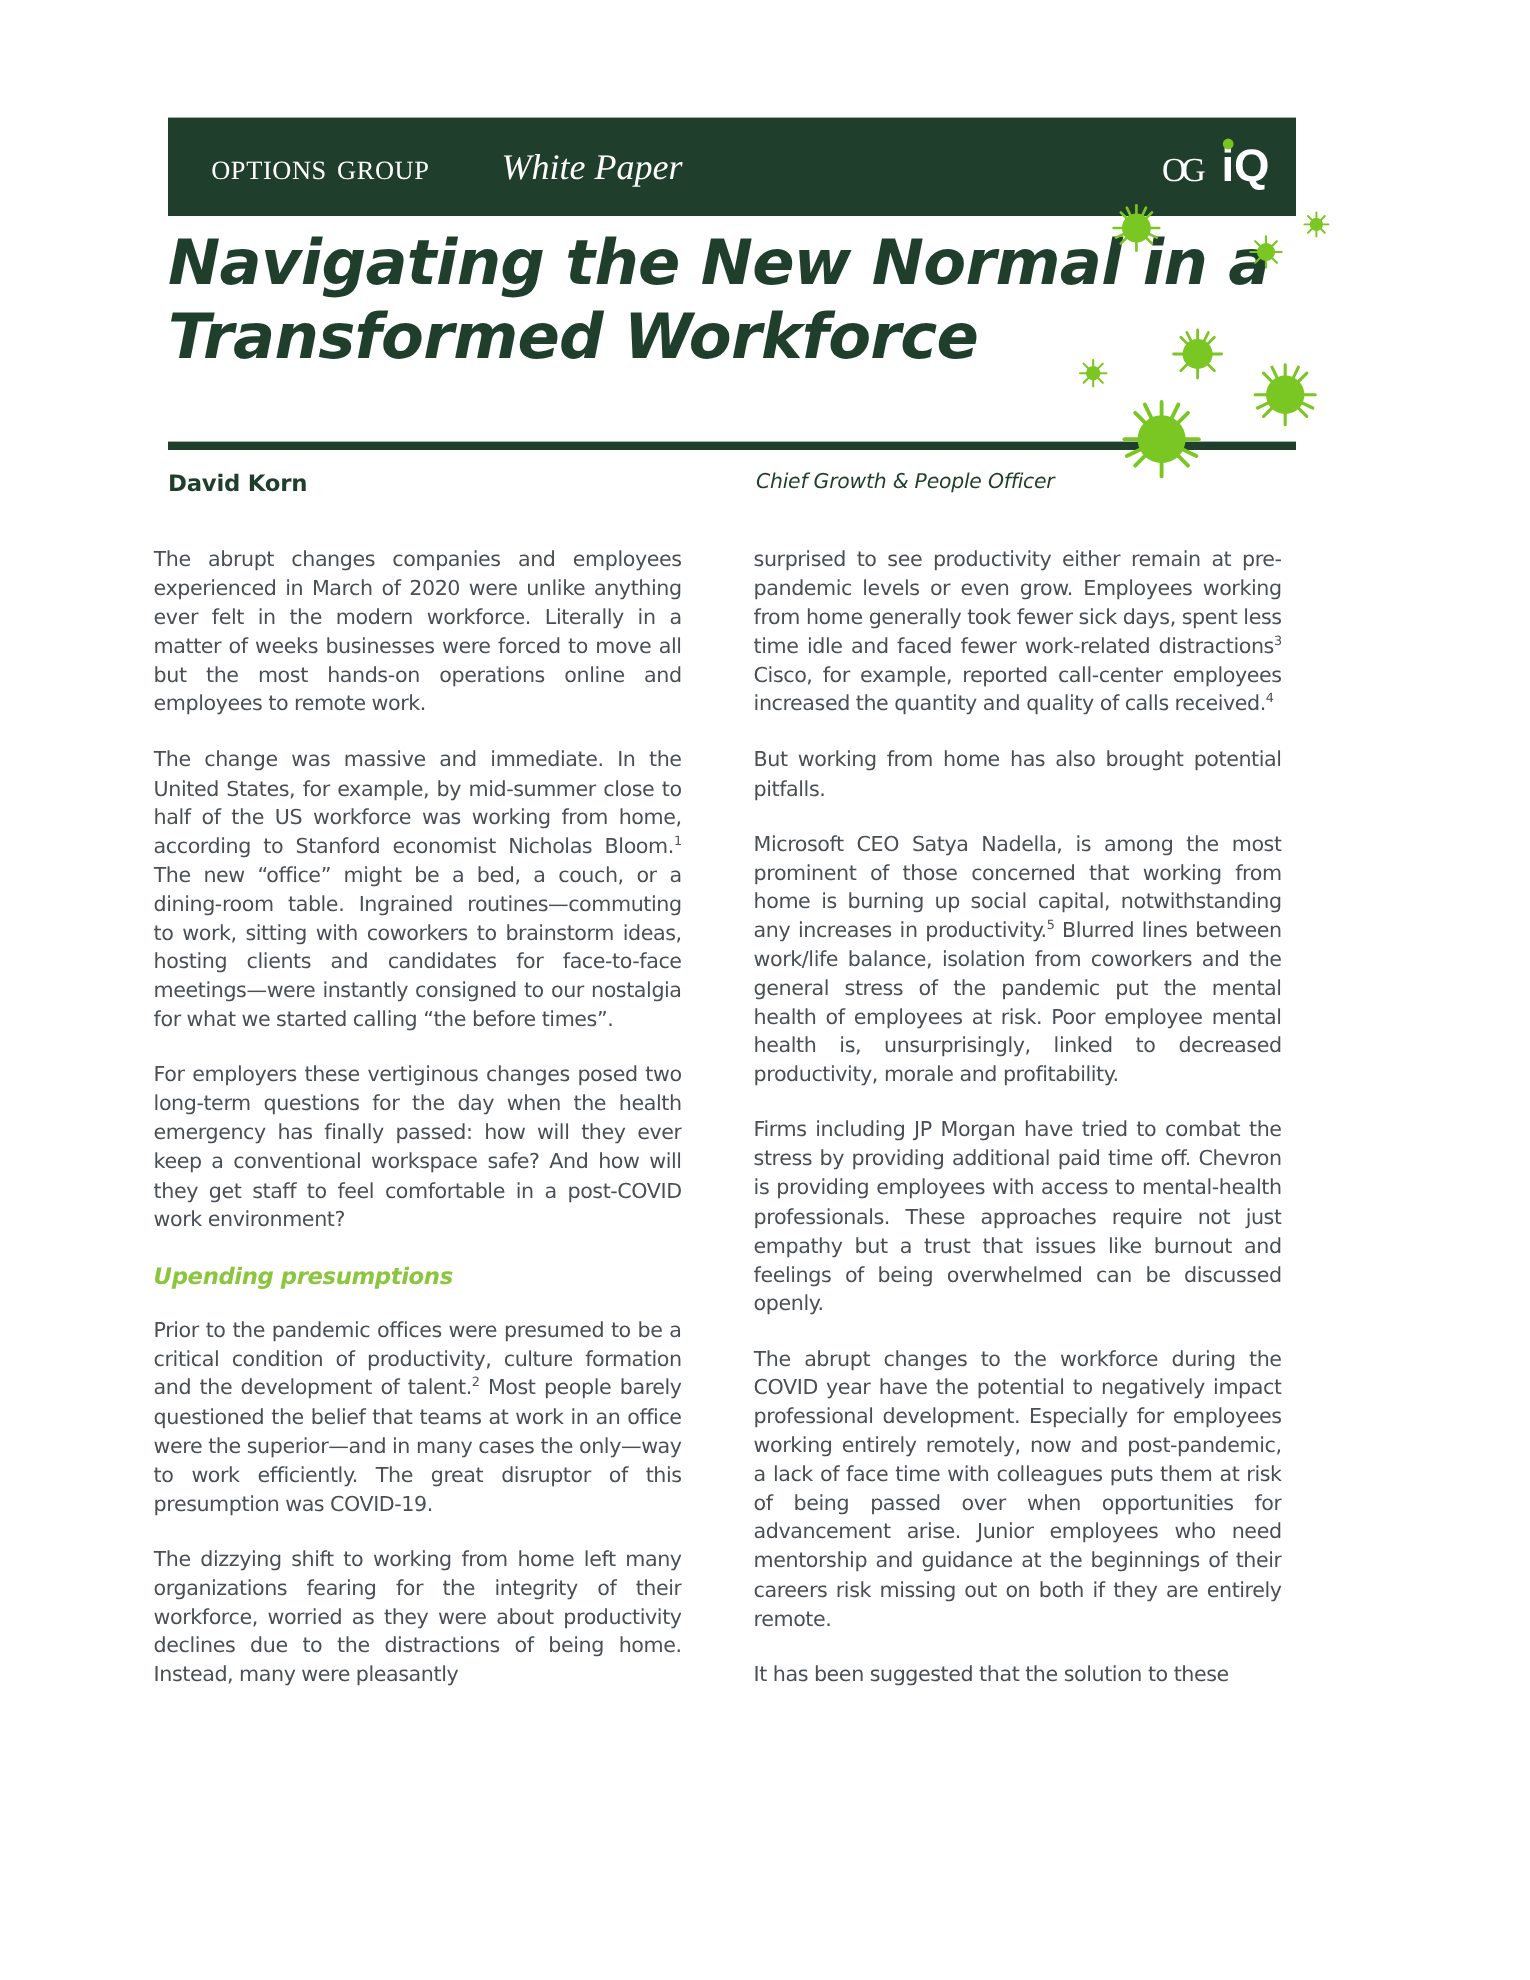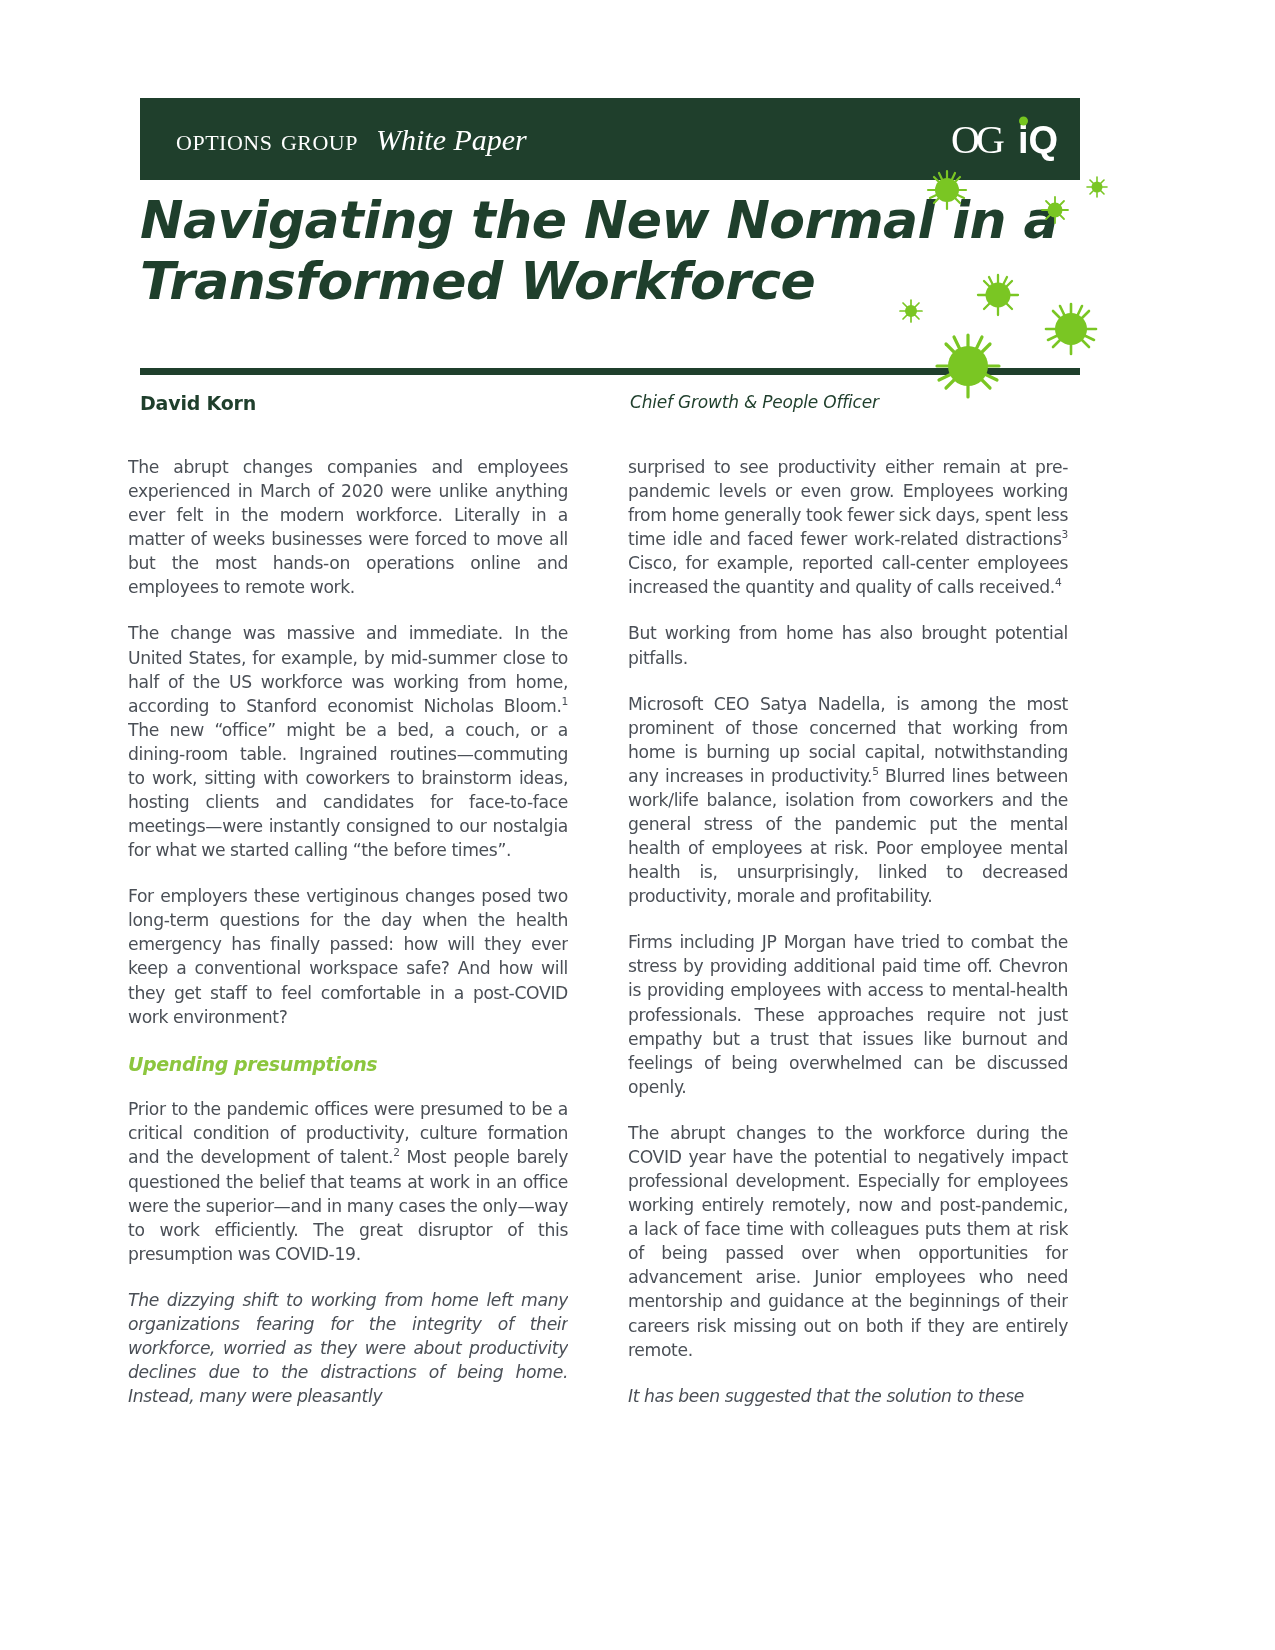--- a/index.html
+++ b/index.html
@@ -31,22 +31,23 @@
     height: 82px;
     background: #1f3f2c;
     z-index: 5;
   }
   .brand-line {
     position: absolute;
     left: 36px;
     top: 50%;
     transform: translateY(-50%);
     display: flex;
-    align-items: center;
+    align-items: flex-end;
     white-space: nowrap;
+    gap: 42px;
   }
   .brand-name {
     font-family: "Liberation Serif", serif;
     color: #ffffff;
     font-size: 32px;
     letter-spacing: 0.5px;
     font-variant: small-caps;
     text-transform: lowercase;
   }
   .brand-name::first-letter { font-size: 32px; }
@@ -61,21 +62,21 @@
     position: absolute;
     right: 22px;
     top: 50%;
     transform: translateY(-50%);
     display: flex;
     align-items: baseline;
     white-space: nowrap;
   }
   .logo-og {
     font-family: "Liberation Serif", serif;
-    font-size: 40px;
+    font-size: 28px;
     color: #ffffff;
     letter-spacing: -4px;
   }
   .logo-iq {
     font-family: "Liberation Sans", sans-serif;
     font-size: 38px;
     font-weight: bold;
     color: #ffffff;
     position: relative;
     margin-left: 17px;
@@ -168,21 +169,21 @@
   .col p {
     margin: 0 0 22px 0;
     font-family: "DejaVu Sans", sans-serif;
     font-size: 17.2px;
     line-height: 1.40;
     color: #4a4f56;
     text-align: justify;
     letter-spacing: -0.35px;
     word-spacing: -0.2px;
   }
-  .col p.last { margin-bottom: 0; font-style: italic; }
+  .col p.last { margin-bottom: 0; }
   .section-head {
     margin: 4px 0 20px 0 !important;
     font-family: "DejaVu Sans", sans-serif;
     font-weight: bold;
     font-style: italic;
     font-size: 19px !important;
     color: #8cc63e !important;
     text-align: left !important;
     letter-spacing: -0.3px;
   }

